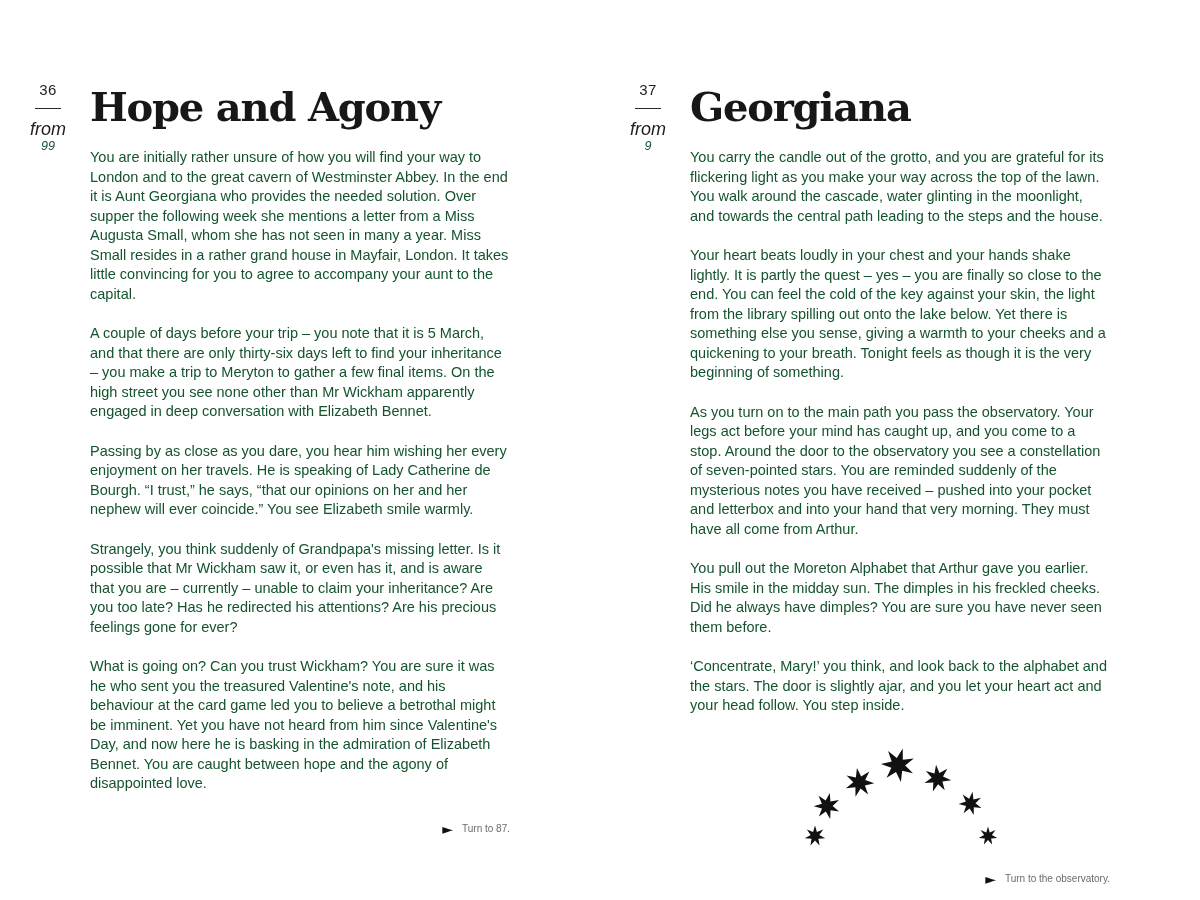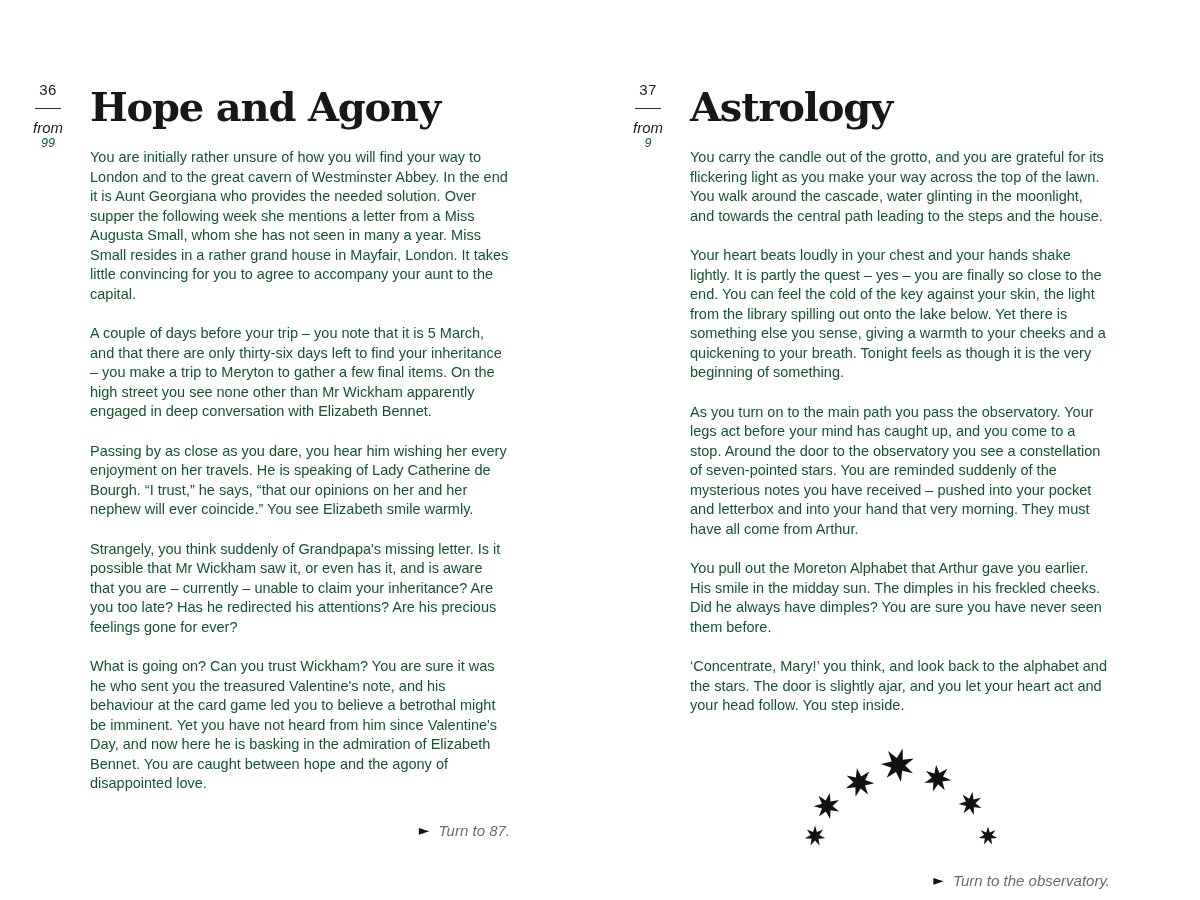--- a/index.html
+++ b/index.html
@@ -22,21 +22,21 @@
     text-align: center;
   }
   .section-number {
     font-size: 15px; line-height: 1.1; color: #1d1d1b; letter-spacing: 0.5px;
   }
   .gutter-rule {
     width: 26px; height: 1px; background: #2a2a2a;
     margin: 9px auto 10px auto;
   }
   .from-label {
-    font-style: italic; font-size: 15px; line-height: 1.15; color: #1d1d1b;
+    font-style: italic; font-size: 18px; line-height: 1.15; color: #1d1d1b;
   }
   .from-ref {
     font-style: italic; font-size: 12.5px; line-height: 1.15; color: #14532d;
   }
 
   .main {
     position: absolute; left: 90px; top: 86px; width: 420px;
   }
   .title {
     font-family: "DejaVu Serif", serif;
@@ -55,21 +55,21 @@
   }
   .turn-line {
     display: flex; justify-content: flex-end; align-items: center;
     gap: 9px; margin-top: 28px;
   }
   .turn-arrow {
     font-family: "DejaVu Sans", sans-serif;
     font-size: 14px; color: #111; line-height: 1;
   }
   .turn-text {
-    font-style: italic; font-size: 15px; color: #6b6b6b;
+    font-size: 10px; color: #6b6b6b;
   }
   .constellation {
     position: relative; width: 420px; height: 122px; margin: 4px 0 14px 0;
   }
   .constellation svg { position: absolute; display: block; }
 </style>
 </head>
 <body>
 
 <div class="spread">
@@ -98,21 +98,21 @@
   </div>
 
   <div class="page right">
     <div class="gutter">
       <div class="section-number">37</div>
       <div class="gutter-rule"></div>
       <div class="from-label">from</div>
       <div class="from-ref">9</div>
     </div>
     <div class="main">
-      <h1 class="title">Astrology</h1>
+      <h1 class="title">Georgiana</h1>
       <div class="body-copy">
         <p>You carry the candle out of the grotto, and you are grateful for its flickering light as you make your way across the top of the lawn. You walk around the cascade, water glinting in the moonlight, and towards the central path leading to the steps and the house.</p>
         <p>Your heart beats loudly in your chest and your hands shake lightly. It is partly the quest – yes – you are finally so close to the end. You can feel the cold of the key against your skin, the light from the library spilling out onto the lake below. Yet there is something else you sense, giving a warmth to your cheeks and a quickening to your breath. Tonight feels as though it is the very beginning of something.</p>
         <p>As you turn on to the main path you pass the observatory. Your legs act before your mind has caught up, and you come to a stop. Around the door to the observatory you see a constellation of seven-pointed stars. You are reminded suddenly of the mysterious notes you have received – pushed into your pocket and letterbox and into your hand that very morning. They must have all come from Arthur.</p>
         <p>You pull out the Moreton Alphabet that Arthur gave you earlier. His smile in the midday sun. The dimples in his freckled cheeks. Did he always have dimples? You are sure you have never seen them before.</p>
         <p>‘Concentrate, Mary!’ you think, and look back to the alphabet and the stars. The door is slightly ajar, and you let your heart act and your head follow. You step inside.</p>
       </div>
       <div class="constellation">
           <svg viewBox="-105 -105 210 210" width="22" height="22" style="left: 114px; top: 89px; transform: rotate(0deg);">
             <polygon points="0,-100 18.2,-37.8 78.2,-62.3 41,-9.4 97.5,22.2 32.8,26.2 43.4,90.1 0,42 -43.4,90.1 -32.8,26.2 -97.5,22.2 -41,-9.4 -78.2,-62.3 -18.2,-37.8" fill="#111111"></polygon>

